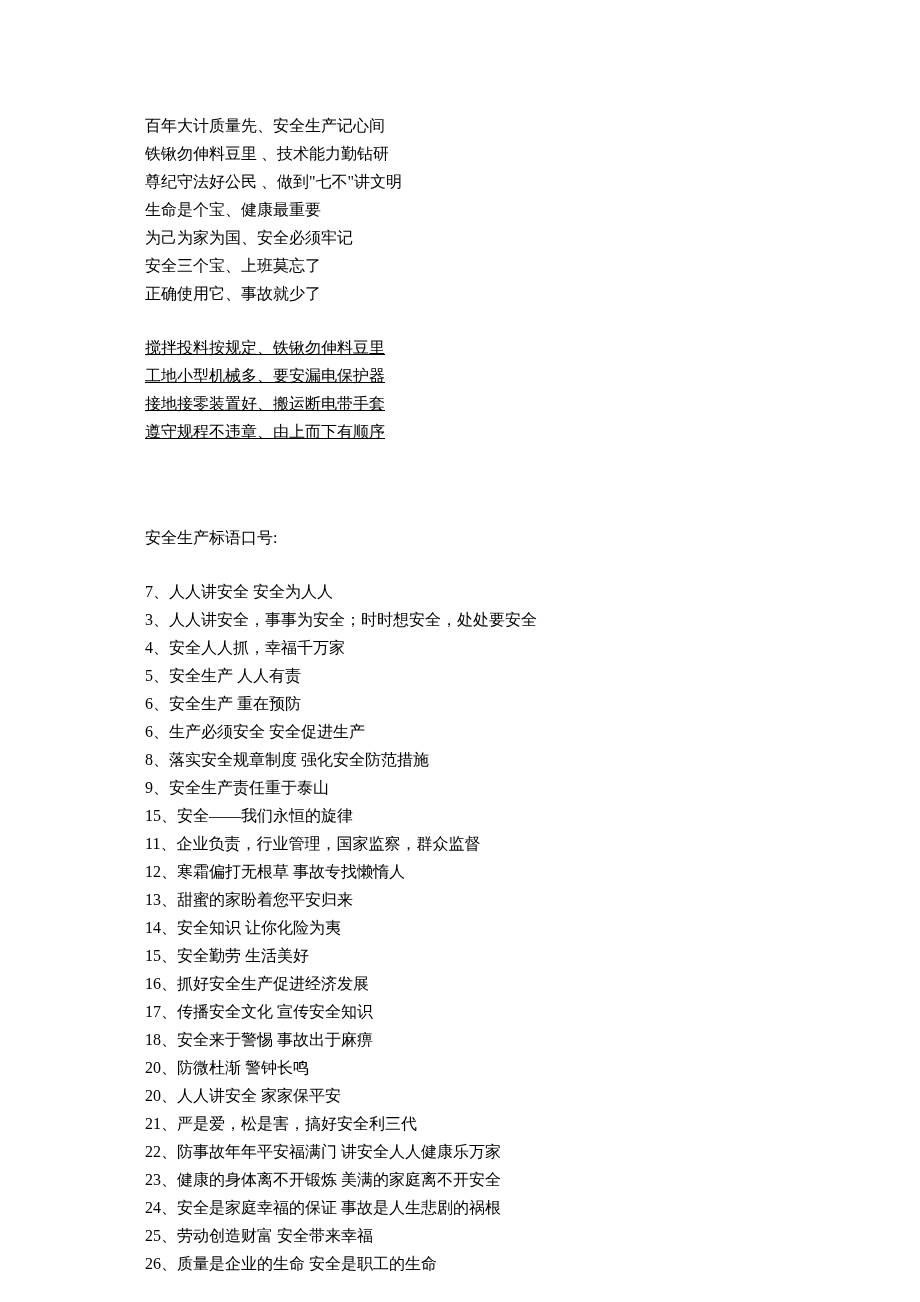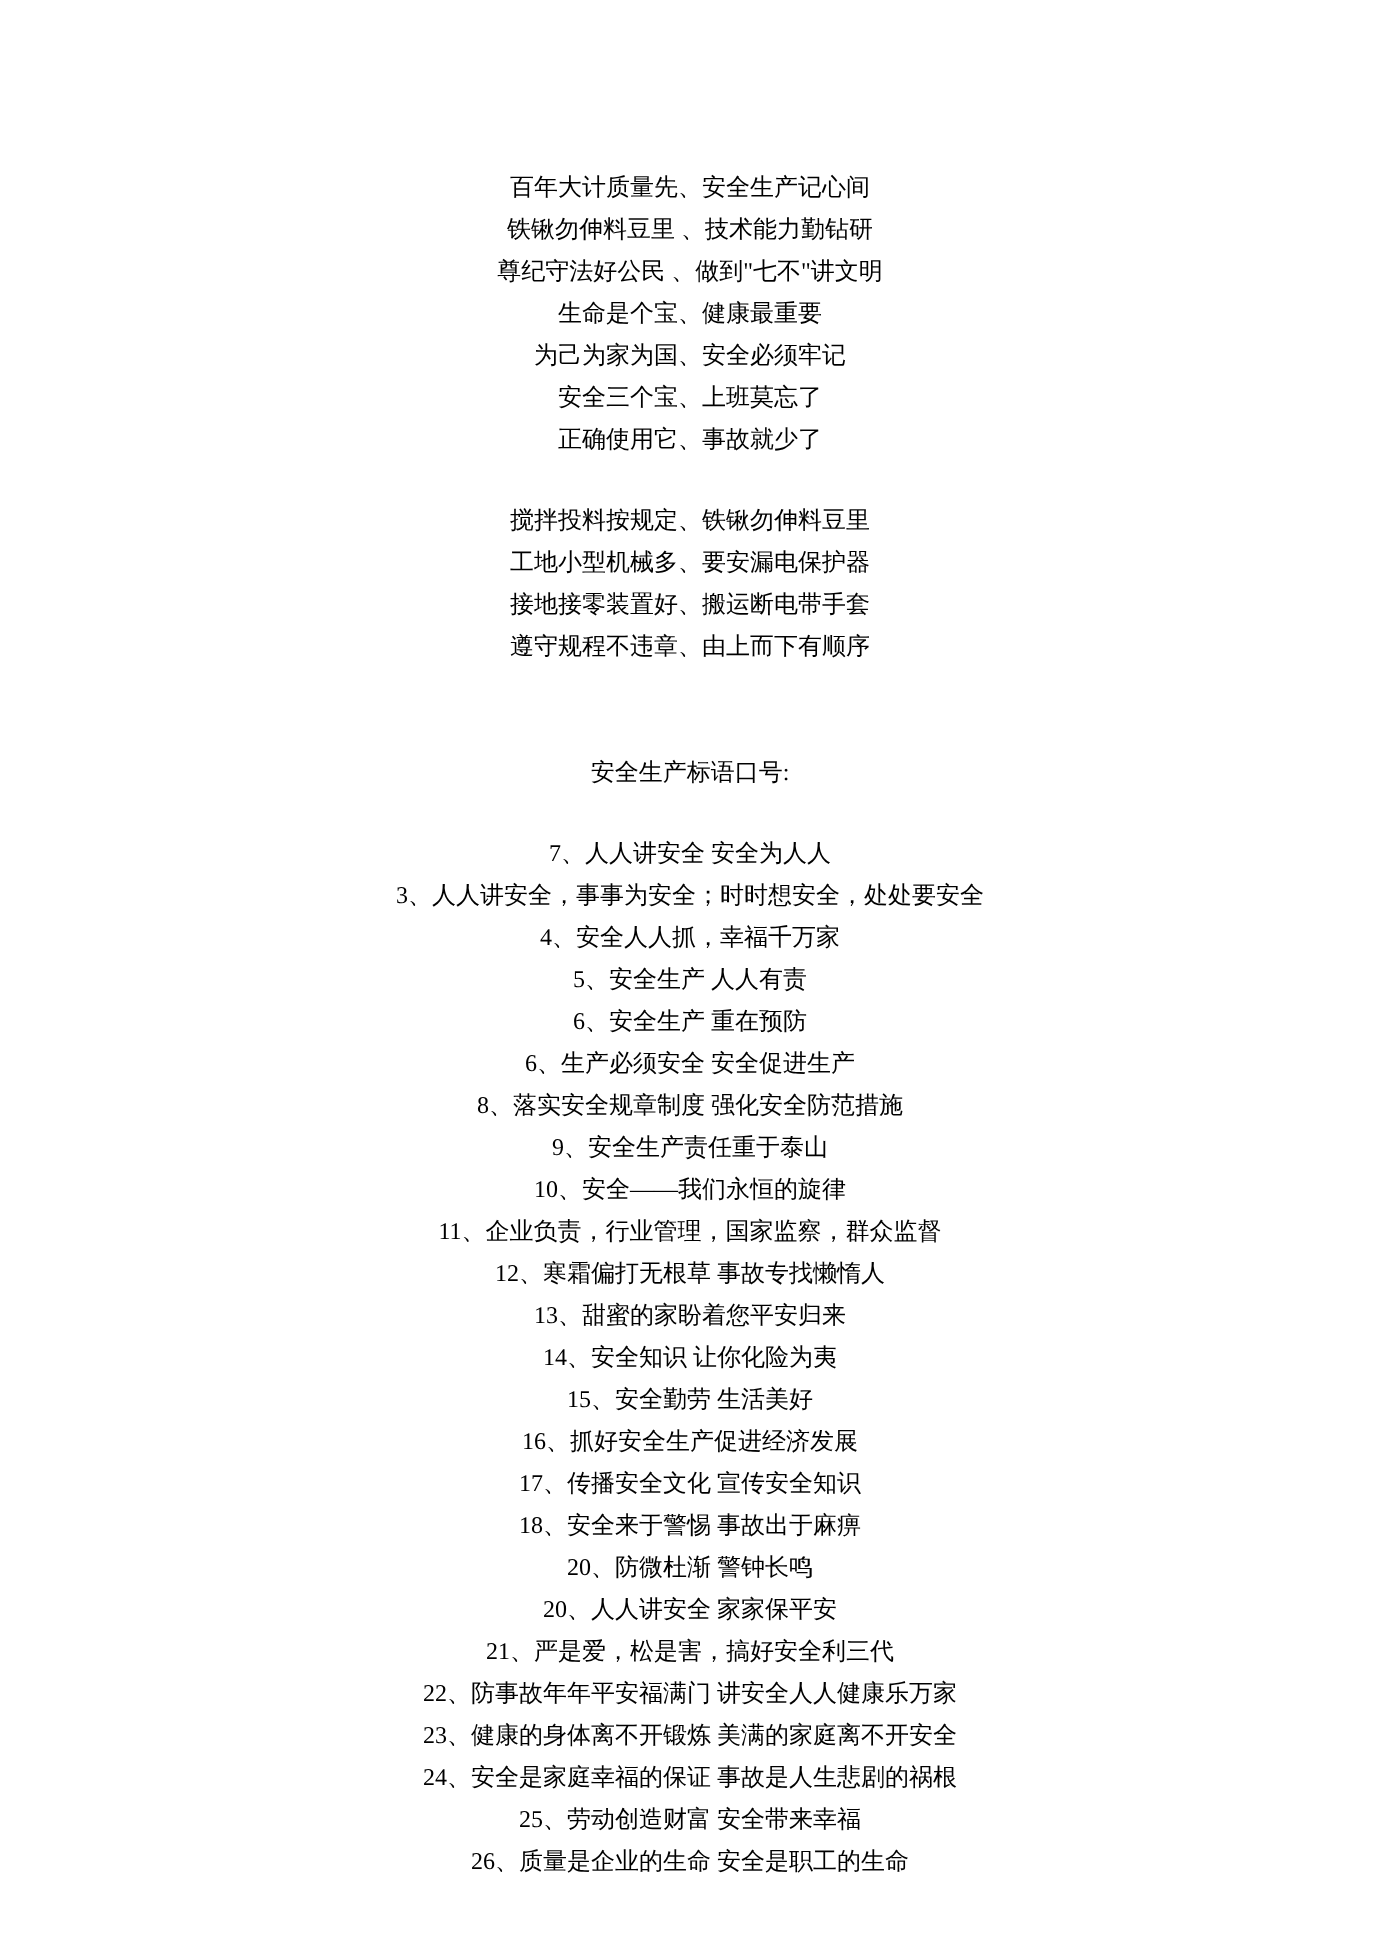--- a/index.html
+++ b/index.html
@@ -12,24 +12,24 @@
     line-height: 1.75;
   }
   .page {
     width: 920px;
     min-height: 1302px;
     padding: 112px 145px 100px 145px;
     box-sizing: border-box;
   }
   .block {
     margin-bottom: 26px;
-    text-align: center;
   }
   .block.gap-large {
-    margin-bottom: 56px;
+    margin-bottom: 78px;
+    text-decoration: underline;
   }
   .line {
     white-space: pre;
   }
 </style>
 </head>
 <body>
 
 <div class="page">
 
@@ -56,21 +56,21 @@
 
   <div class="block">
     <div class="line">7、人人讲安全 安全为人人</div>
     <div class="line">3、人人讲安全，事事为安全；时时想安全，处处要安全</div>
     <div class="line">4、安全人人抓，幸福千万家</div>
     <div class="line">5、安全生产 人人有责</div>
     <div class="line">6、安全生产 重在预防</div>
     <div class="line">6、生产必须安全 安全促进生产</div>
     <div class="line">8、落实安全规章制度 强化安全防范措施</div>
     <div class="line">9、安全生产责任重于泰山</div>
-    <div class="line">10、安全——我们永恒的旋律</div>
+    <div class="line">15、安全——我们永恒的旋律</div>
     <div class="line">11、企业负责，行业管理，国家监察，群众监督</div>
     <div class="line">12、寒霜偏打无根草 事故专找懒惰人</div>
     <div class="line">13、甜蜜的家盼着您平安归来</div>
     <div class="line">14、安全知识 让你化险为夷</div>
     <div class="line">15、安全勤劳 生活美好</div>
     <div class="line">16、抓好安全生产促进经济发展</div>
     <div class="line">17、传播安全文化 宣传安全知识</div>
     <div class="line">18、安全来于警惕 事故出于麻痹</div>
     <div class="line">20、防微杜渐 警钟长鸣</div>
     <div class="line">20、人人讲安全 家家保平安</div>

